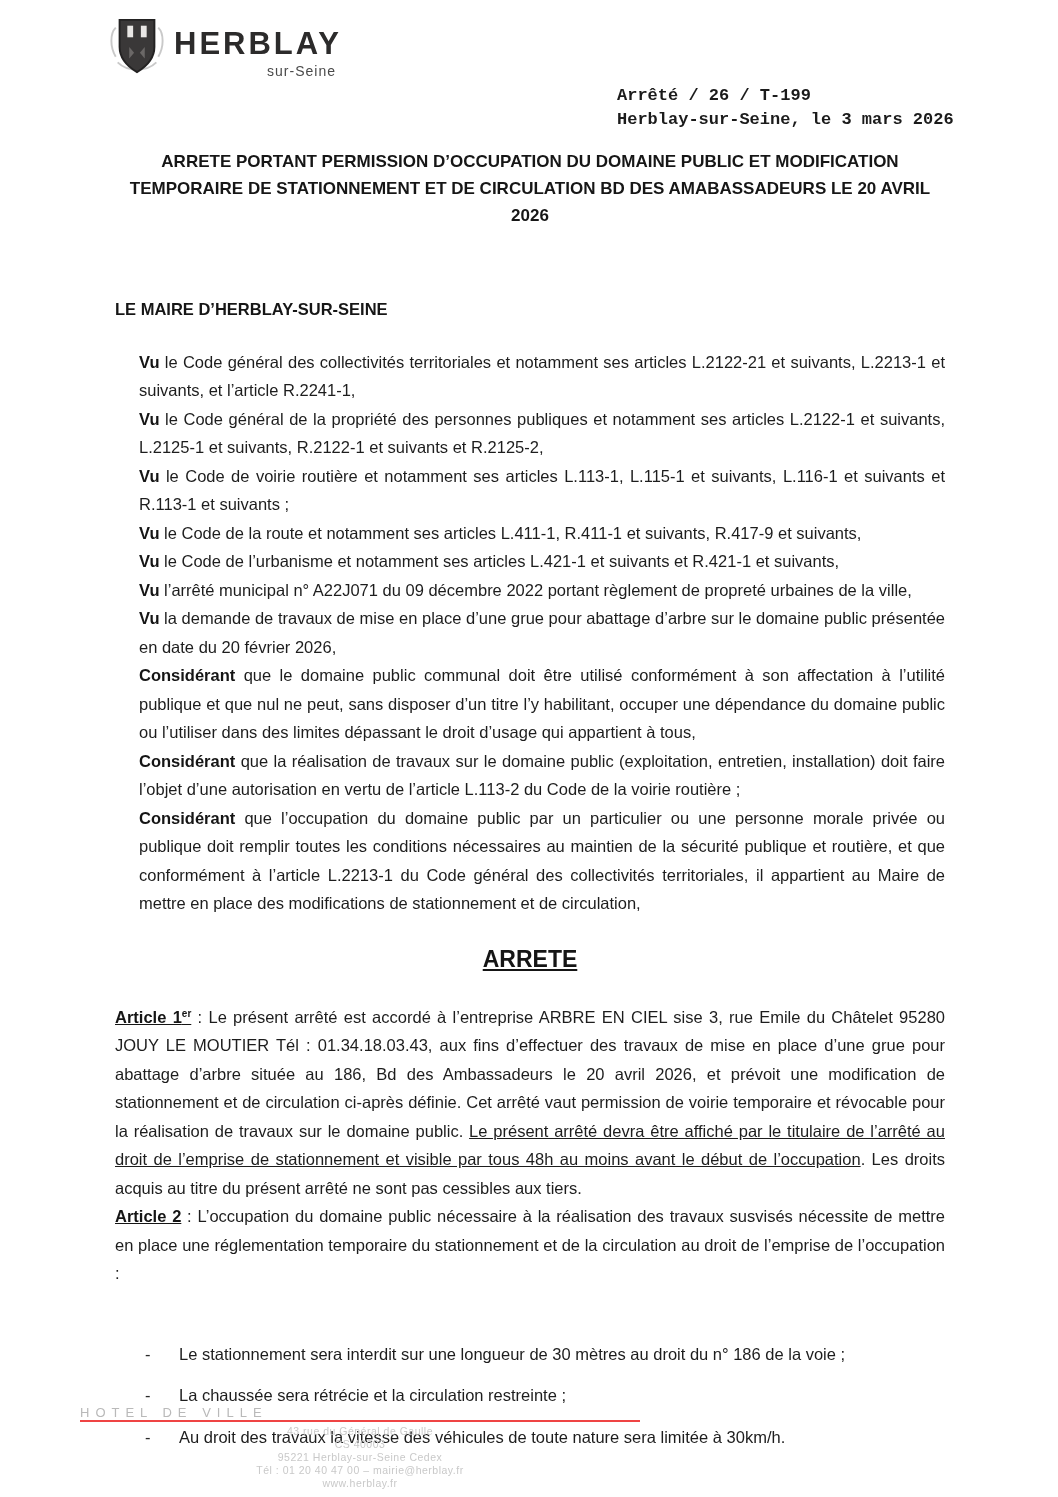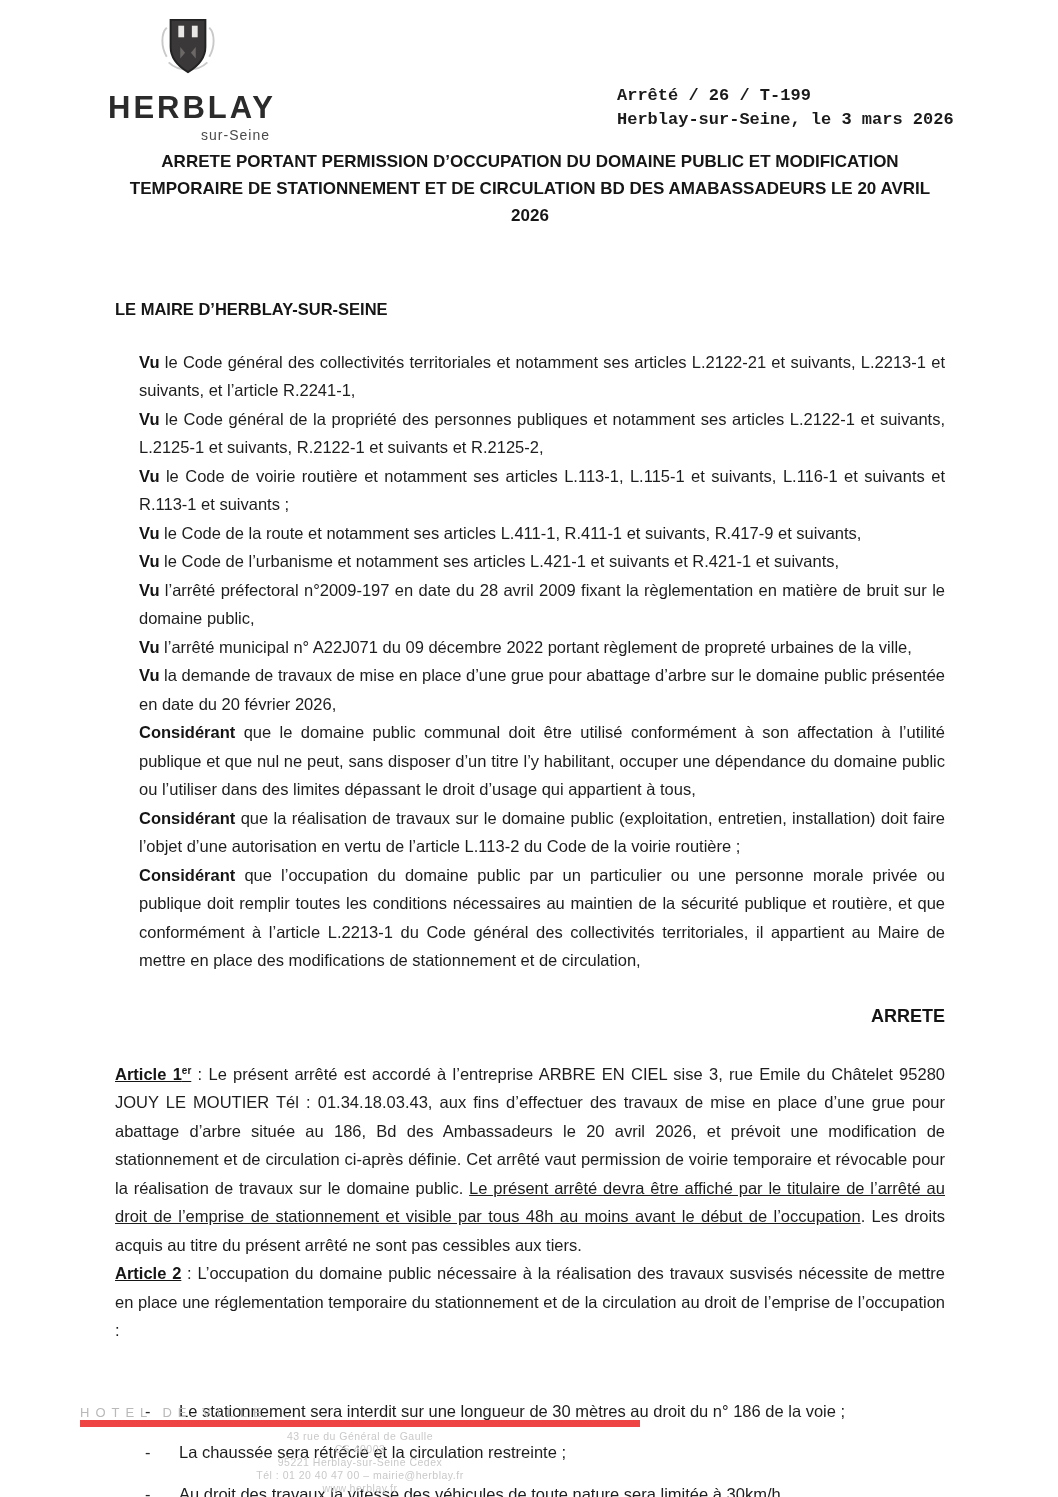--- a/index.html
+++ b/index.html
@@ -13,21 +13,21 @@
   .page {
     position: relative;
     width: 1058px; height: 1497px;
     background: #ffffff;
     overflow: hidden;
   }
 
   
   .logo-block {
     position: absolute; top: 14px; left: 108px;
-    display: flex; align-items: center; flex-direction: column;
+    display: flex; align-items: flex-start;
   }
   .crest { width: 58px; height: 64px; margin-right: 8px; }
   .wordmark-wrap { padding-top: 14px; }
   .wordmark {
     font-size: 31px; font-weight: 600; letter-spacing: 3px;
     color: #2c2b2b; line-height: 1;
   }
   .wordmark-sub {
     font-size: 14px; color: #4a4a4a; letter-spacing: 1px;
     text-align: right; margin-top: 4px; padding-right: 6px;
@@ -51,22 +51,22 @@
     color: #161616;
   }
   .salutation {
     font-weight: bold; margin-top: 66px; font-size: 16.5px;
     color: #161616;
   }
   .preamble { margin-top: 24px; margin-left: 24px; }
   .pre { margin: 0; text-align: justify; }
   .lead { font-weight: bold; color: #151515; }
   .arrete-heading {
-    font-weight: bold; text-align: right; margin: 27px 0 26px 0;
-    font-size: 18px; color: #151515;
+    font-weight: bold; text-align: center; margin: 27px 0 26px 0;
+    font-size: 23px; color: #151515; text-decoration: underline;
   }
   .article { margin: 0; text-align: justify; }
   .article-lead { font-weight: bold; text-decoration: underline; color: #151515; }
   .article-lead sup { font-size: 10px; }
   .u { text-decoration: underline; }
   .bullets {
     list-style: none; margin: 52px 0 0 0; padding: 0 0 0 30px;
   }
   .bullets li {
     position: relative; padding-left: 34px; margin-bottom: 13px;
@@ -77,21 +77,21 @@
   }
 
   
   .footer {
     position: absolute; left: 80px; top: 1406px;
     color: #c4c4c4; font-size: 10.5px; line-height: 13px;
     letter-spacing: 0.5px;
   }
   .footer-org {
     font-size: 13px; letter-spacing: 6px; color: #b9b9b9;
-    border-bottom: 7px solid #ef4444; display: inline-block;
+    border-bottom: 2px solid #ef4444; display: inline-block;
     padding-bottom: 1px; margin-bottom: 3px; width: 560px;
   }
   .footer-line { color: #c9c9c9; text-align: center; }
 </style>
 </head>
 <body>
 
 <div class="page">
 
   <div class="logo-block">
@@ -123,21 +123,20 @@
     <p class="doc-title">ARRETE PORTANT PERMISSION D’OCCUPATION DU DOMAINE PUBLIC ET MODIFICATION TEMPORAIRE DE STATIONNEMENT ET DE CIRCULATION BD DES AMABASSADEURS LE 20 AVRIL 2026</p>
 
     <div class="salutation">LE MAIRE D’HERBLAY-SUR-SEINE</div>
 
     <div class="preamble">
       <p class="pre"><span class="lead">Vu</span> <span>le Code général des collectivités territoriales et notamment ses articles L.2122-21 et suivants, L.2213-1 et suivants, et l’article R.2241-1,</span></p>
       <p class="pre"><span class="lead">Vu</span> <span>le Code général de la propriété des personnes publiques et notamment ses articles L.2122-1 et suivants, L.2125-1 et suivants, R.2122-1 et suivants et R.2125-2,</span></p>
       <p class="pre"><span class="lead">Vu</span> <span>le Code de voirie routière et notamment ses articles L.113-1, L.115-1 et suivants, L.116-1 et suivants et R.113-1 et suivants ;</span></p>
       <p class="pre"><span class="lead">Vu</span> <span>le Code de la route et notamment ses articles L.411-1, R.411-1 et suivants, R.417-9 et suivants,</span></p>
       <p class="pre"><span class="lead">Vu</span> <span>le Code de l’urbanisme et notamment ses articles L.421-1 et suivants et R.421-1 et suivants,</span></p>
-      <p class="pre"><span class="lead">Vu</span> <span>l’arrêté préfectoral n°2009-197 en date du 28 avril 2009 fixant la règlementation en matière de bruit sur le domaine public,</span></p>
       <p class="pre"><span class="lead">Vu</span> <span>l’arrêté municipal n° A22J071 du 09 décembre 2022 portant règlement de propreté urbaines de la ville,</span></p>
       <p class="pre"><span class="lead">Vu</span> <span>la demande de travaux de mise en place d’une grue pour abattage d’arbre sur le domaine public présentée en date du 20 février 2026,</span></p>
       <p class="pre"><span class="lead">Considérant</span> <span>que le domaine public communal doit être utilisé conformément à son affectation à l’utilité publique et que nul ne peut, sans disposer d’un titre l’y habilitant, occuper une dépendance du domaine public ou l’utiliser dans des limites dépassant le droit d’usage qui appartient à tous,</span></p>
       <p class="pre"><span class="lead">Considérant</span> <span>que la réalisation de travaux sur le domaine public (exploitation, entretien, installation) doit faire l’objet d’une autorisation en vertu de l’article L.113-2 du Code de la voirie routière ;</span></p>
       <p class="pre"><span class="lead">Considérant</span> <span>que l’occupation du domaine public par un particulier ou une personne morale privée ou publique doit remplir toutes les conditions nécessaires au maintien de la sécurité publique et routière, et que conformément à l’article L.2213-1 du Code général des collectivités territoriales, il appartient au Maire de mettre en place des modifications de stationnement et de circulation,</span></p>
     </div>
 
     <div class="arrete-heading">ARRETE</div>
 
     <p class="article"><span class="article-lead"><span>Article 1</span><sup>er</sup></span><span> : </span><span>Le présent arrêté est accordé à l’entreprise ARBRE EN CIEL sise 3, rue Emile du Châtelet 95280 JOUY LE MOUTIER Tél : 01.34.18.03.43, aux fins d’effectuer des travaux de mise en place d’une grue pour abattage d’arbre située au 186, Bd des Ambassadeurs le 20 avril 2026, et prévoit une modification de stationnement et de circulation ci-après définie. Cet arrêté vaut permission de voirie temporaire et révocable pour la réalisation de travaux sur le domaine public. </span><span class="u">Le présent arrêté devra être affiché par le titulaire de l’arrêté au droit de l’emprise de stationnement et visible par tous 48h au moins avant le début de l’occupation</span><span>.  Les droits acquis au titre du présent arrêté ne sont pas cessibles aux tiers.</span></p>

